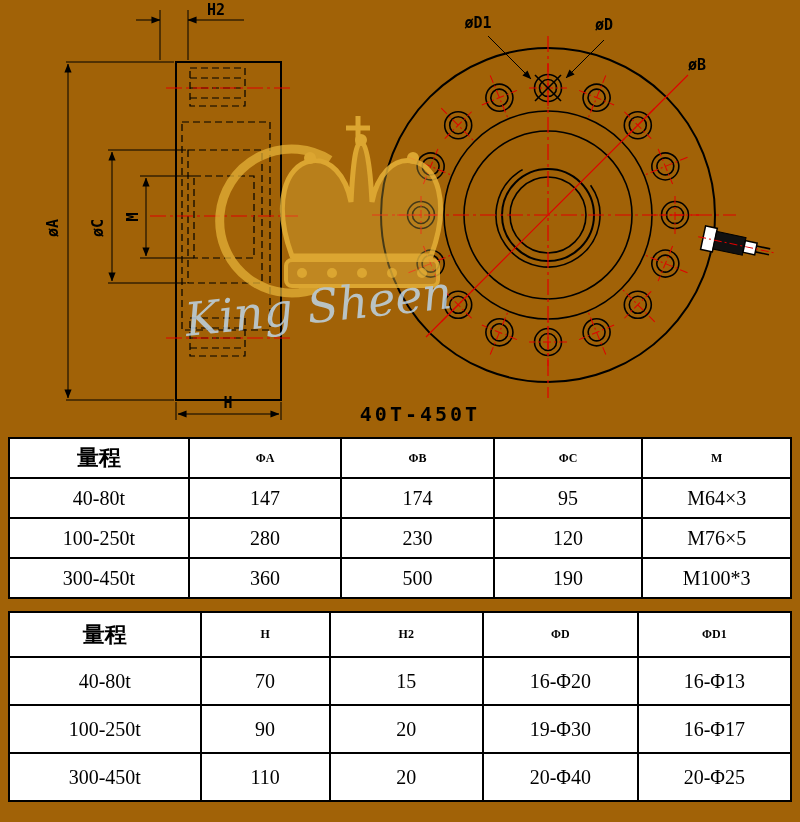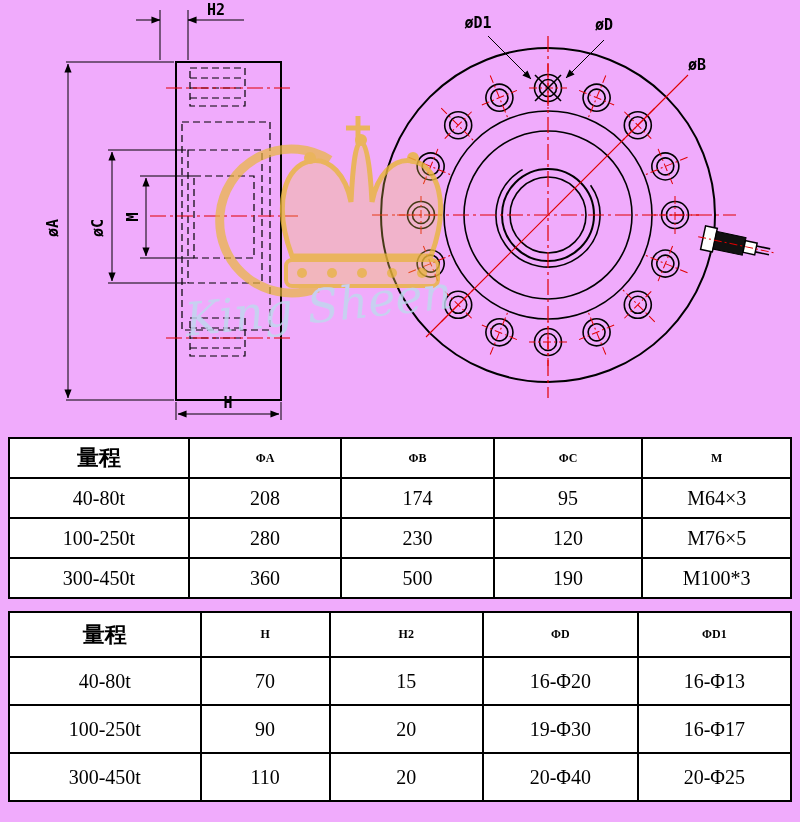--- a/index.html
+++ b/index.html
@@ -1,16 +1,16 @@
 <!DOCTYPE html>
 <html><head>
 <meta charset="utf-8">
 <style>
   html,body{margin:0;padding:0;background:#ffffff;}
-  .page{position:relative;width:800px;height:822px;background:#f0abfc;overflow:hidden;
+  .page{position:relative;width:800px;height:822px;background:#a16207;overflow:hidden;
         font-family:"Liberation Serif",serif;color:#000;}
   .drawing-svg{position:absolute;top:0;left:0;}
   .caption{position:absolute;top:402px;left:330px;width:180px;text-align:center;
            font-family:"DejaVu Sans Mono",monospace;font-weight:bold;font-size:20px;
            letter-spacing:3px;color:#000;}
   .spec-table{position:absolute;left:8px;width:784px;border-collapse:collapse;
               table-layout:fixed;text-align:center;background:#fff;}
   .spec-table th,.spec-table td{border:2px solid #000;padding:0;vertical-align:middle;}
   .spec-table th{font-weight:bold;font-size:12px;}
   .spec-table th.range-h{font-size:22px;}
@@ -177,20 +177,21 @@
         <circle cx="302" cy="273" r="5" fill="#e9b63b"></circle>
         <circle cx="332" cy="273" r="5" fill="#e9b63b"></circle>
         <circle cx="362" cy="273" r="5" fill="#e9b63b"></circle>
         <circle cx="392" cy="273" r="5" fill="#e9b63b"></circle>
         <circle cx="422" cy="273" r="5" fill="#e9b63b"></circle>
       </g>
       <text x="320" y="322" text-anchor="middle" transform="rotate(-6 320 322)" font-family="DejaVu Serif, serif" font-style="italic" font-size="46" fill="#bfd9ee">King Sheen</text>
     </g>
   </svg>
 
+  <div class="caption">40T-450T</div>
 
   <table class="spec-table t1">
     <colgroup>
       <col style="width:23%">
         <col style="width:19.5%">
         <col style="width:19.5%">
       <col style="width:19%">
         <col style="width:19%">
     </colgroup>
     <thead>
@@ -198,21 +199,21 @@
         <th class="range-h">量程</th>
         <th>ΦA</th>
         <th>ΦB</th>
         <th>ΦC</th>
         <th>M</th>
       </tr>
     </thead>
     <tbody>
       <tr>
         <td>40-80t</td>
-        <td>208</td>
+        <td>147</td>
         <td>174</td>
         <td>95</td>
         <td>M64×3</td>
       </tr>
       <tr>
         <td>100-250t</td>
         <td>280</td>
         <td>230</td>
         <td>120</td>
         <td>M76×5</td>

